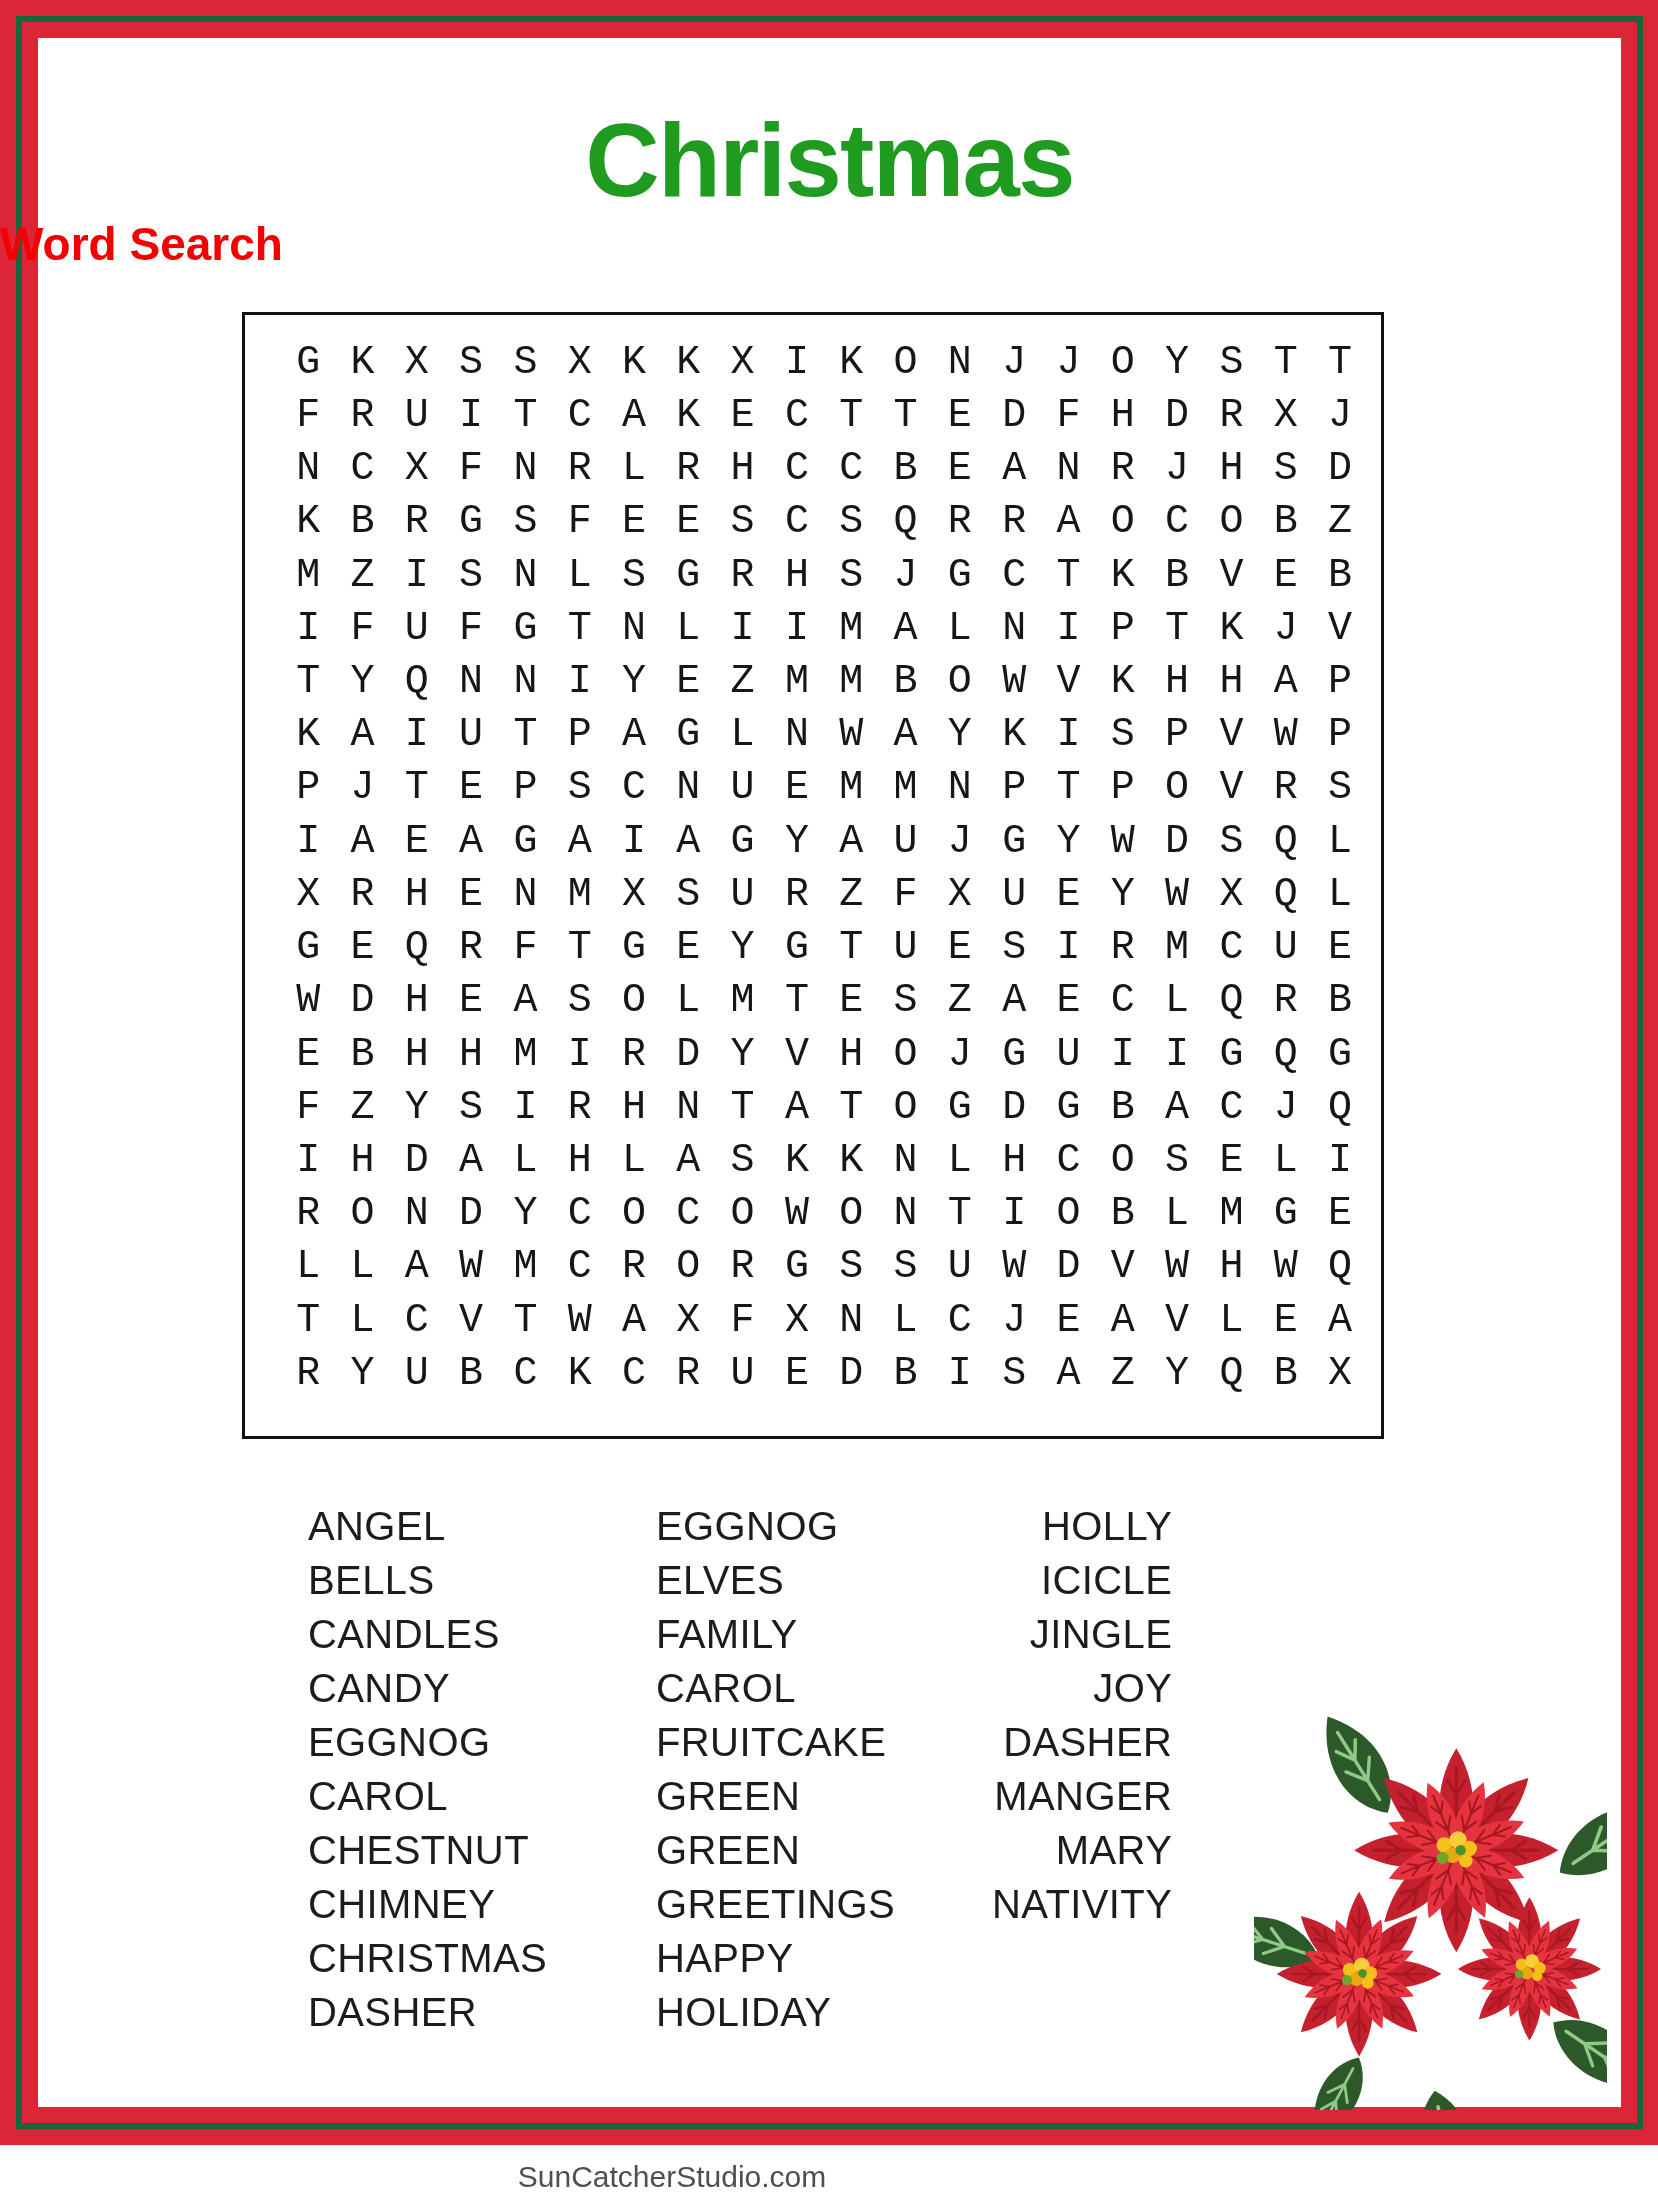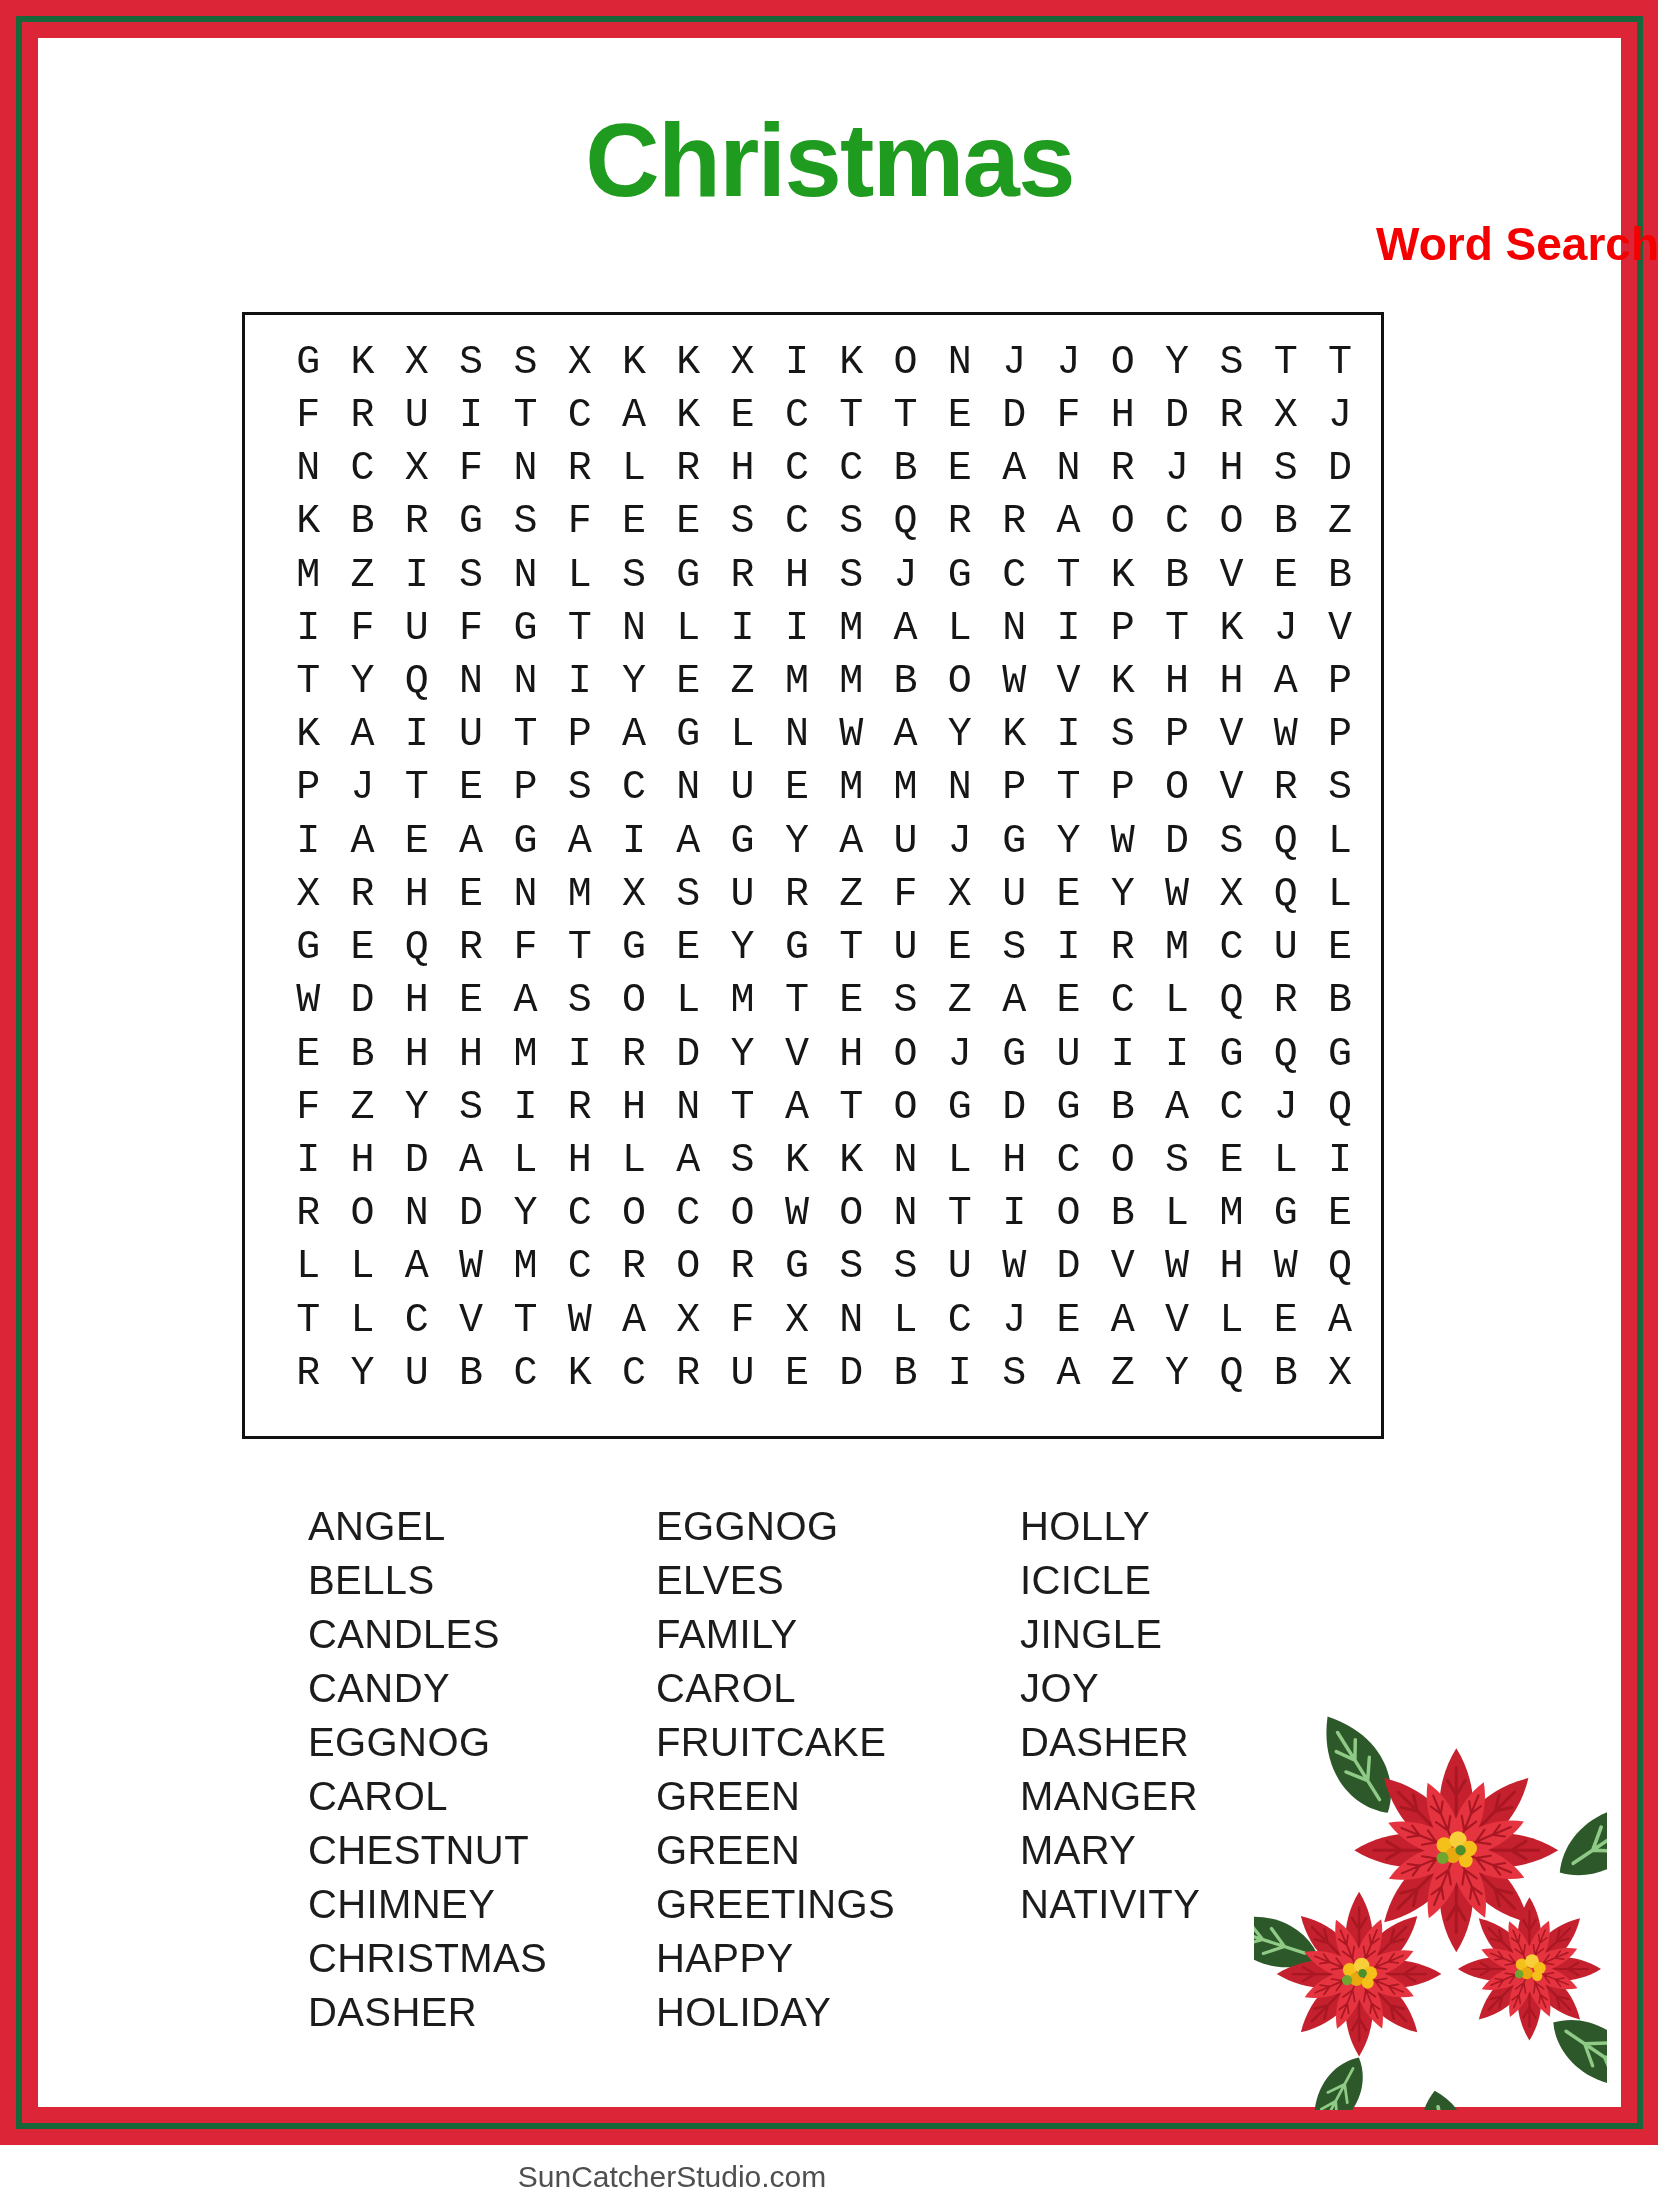--- a/index.html
+++ b/index.html
@@ -8,36 +8,36 @@
 
   
   .frame-outer { position:absolute; left:0; top:0; width:1659px; height:2145px;
                  border:16.3px solid #DC2638; pointer-events:none; z-index:1; }
   .frame-green { width:100%; height:100%; border:6px solid #17673B; }
   .frame-inner { width:100%; height:100%; border:16.3px solid #DC2638; }
 
   
   .title { position:absolute; left:0; top:102px; width:1659px; text-align:center; z-index:2;
            color:#1F9B1F; font-size:103px; font-weight:800; letter-spacing:-1.7px; }
-  .subtitle { position:absolute; left:0; top:217px; width:1659px; text-align:right; z-index:2;
+  .subtitle { position:absolute; left:0; top:217px; width:1659px; text-align:left; z-index:2;
               color:#F40000; font-size:46px; font-weight:700; letter-spacing:0px; }
 
   
   .grid-box { position:absolute; left:242px; top:312px; width:1142px; height:1127px;
               border:3.4px solid #111111; background:#ffffff; z-index:2;
               display:grid; grid-template-columns:repeat(20,1fr); grid-template-rows:repeat(20,1fr);
               padding:20.6px 13.8px 36px 36px; }
   .cell { display:flex; align-items:center; justify-content:center;
           font-family:"Liberation Mono", monospace; font-size:40px; color:#161616; }
 
   
   .word-col { position:absolute; top:1499px; z-index:2; }
   .word-col.c1 { left:308px; }
   .word-col.c2 { left:656px; }
-  .word-col.c3 { left:1020px; }
+  .word-col.c3 { left:992px;text-align:right; }
   .word { font-size:40px; line-height:54px; color:#1c1c1c; letter-spacing:0.4px; }
 
   
   .footer { position:absolute; left:0; bottom:9.5px; width:1344px; text-align:center;
             font-size:30px; color:#4F4F4F; z-index:2; }
 
   
   .poinsettia { position:absolute; left:1254px; top:1716px; z-index:3; }
 </style>
 </head>

